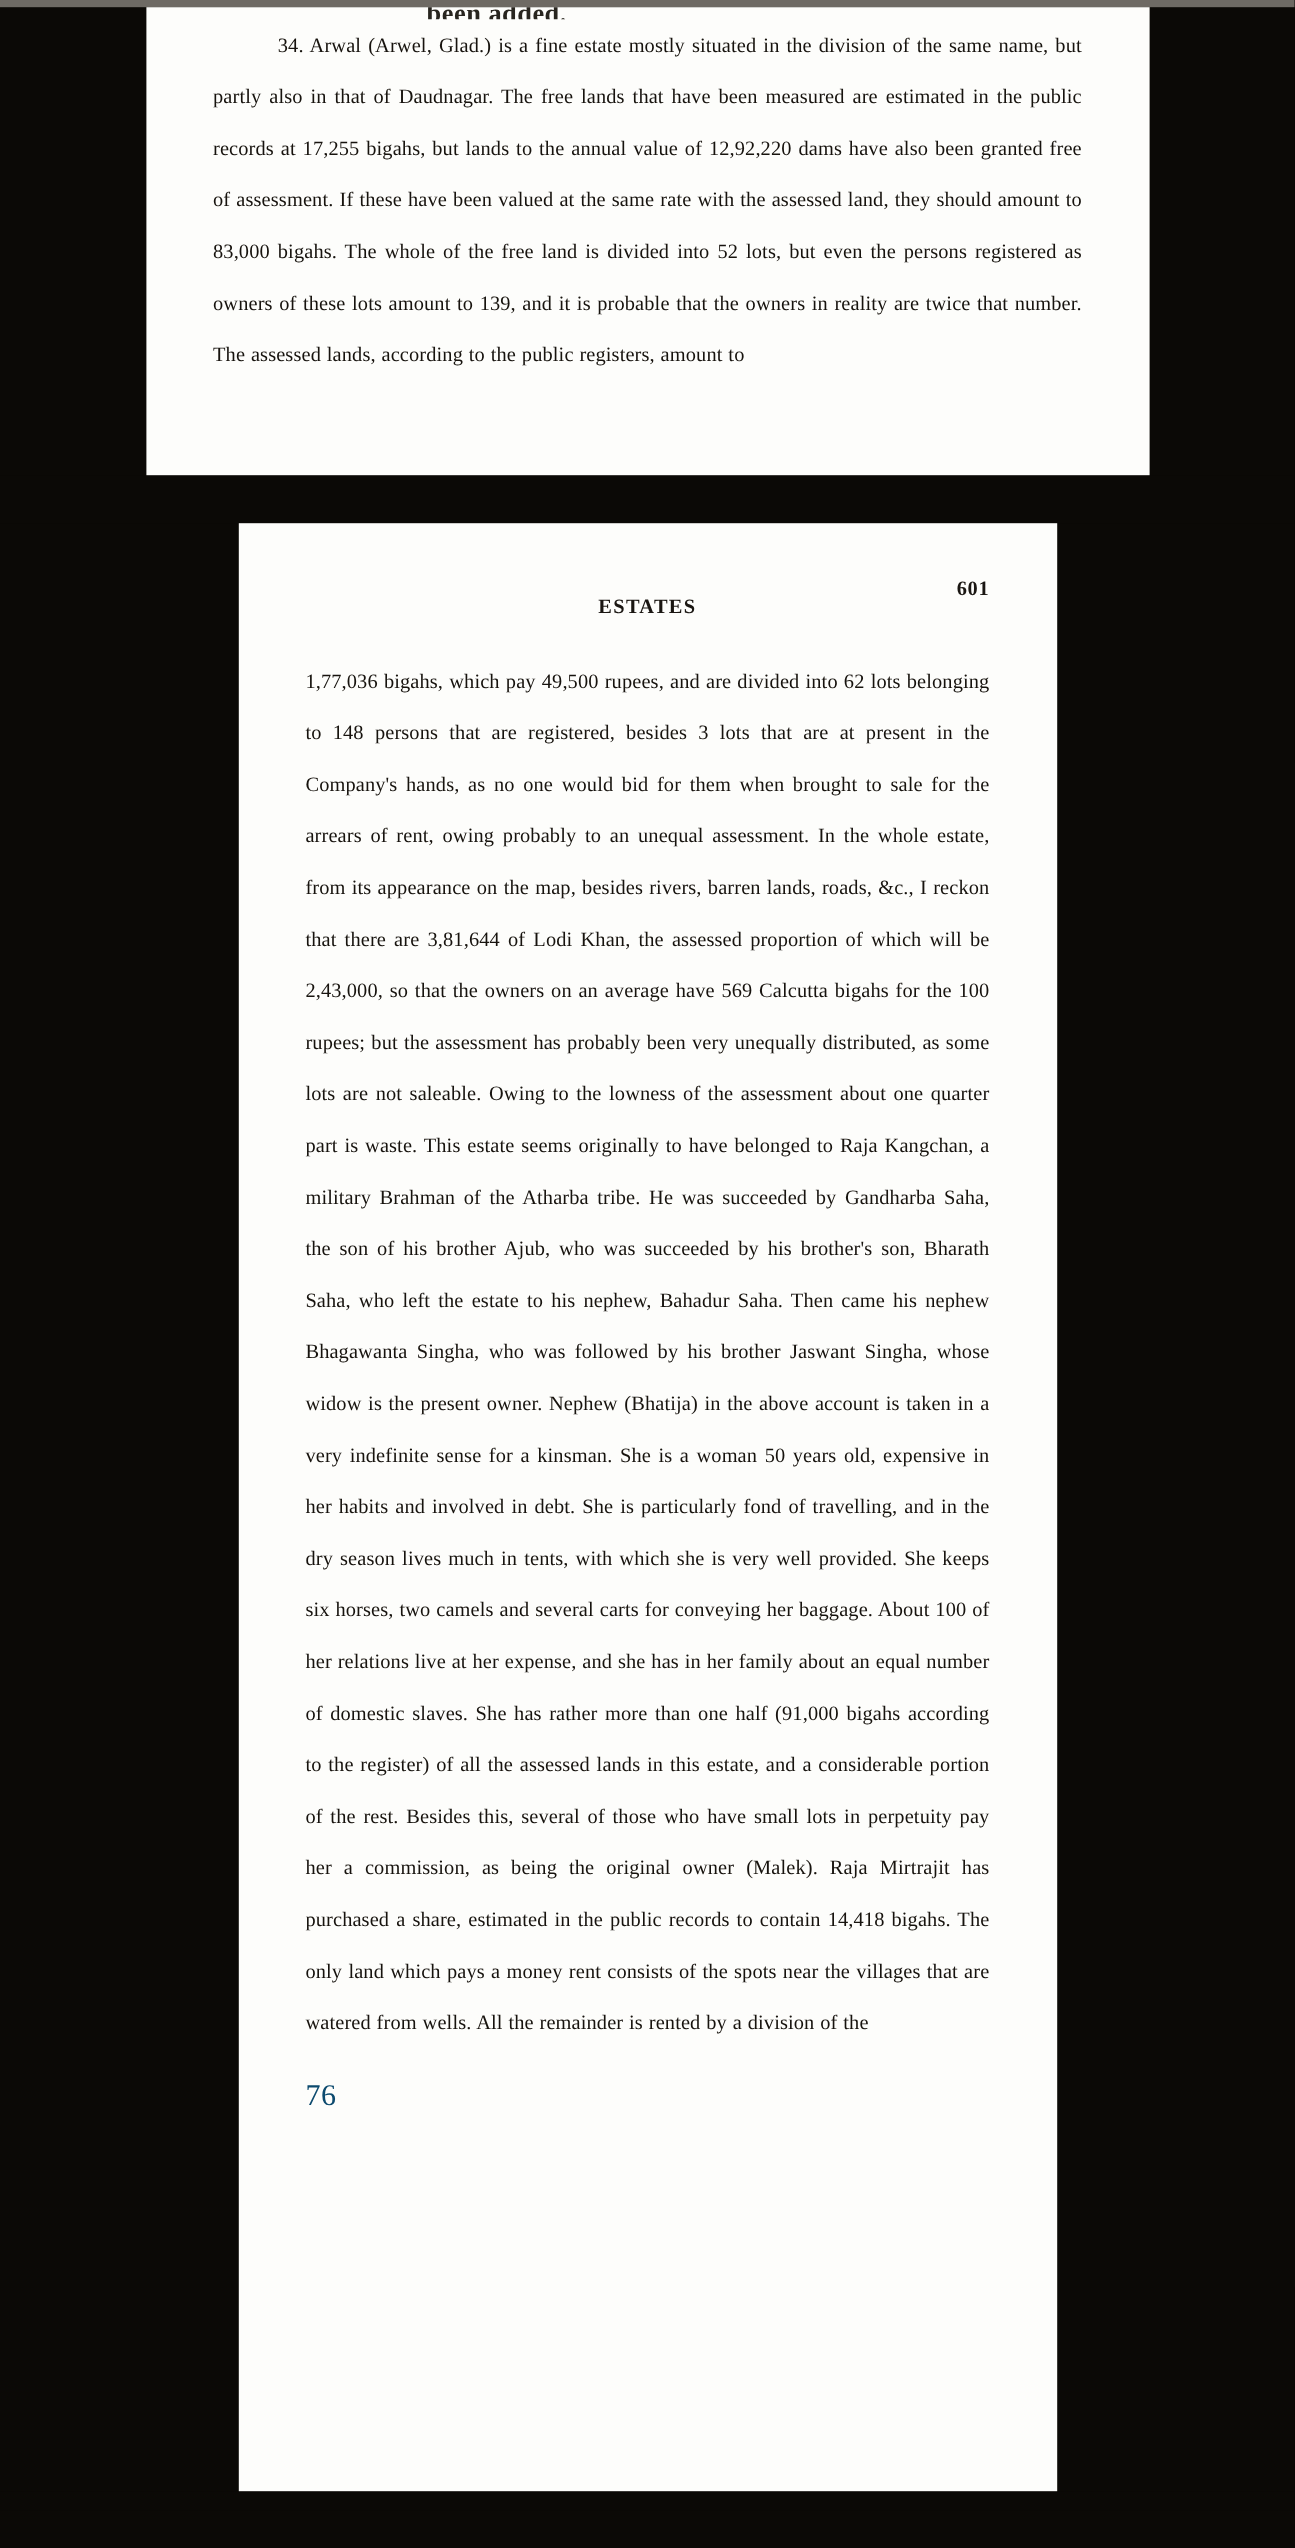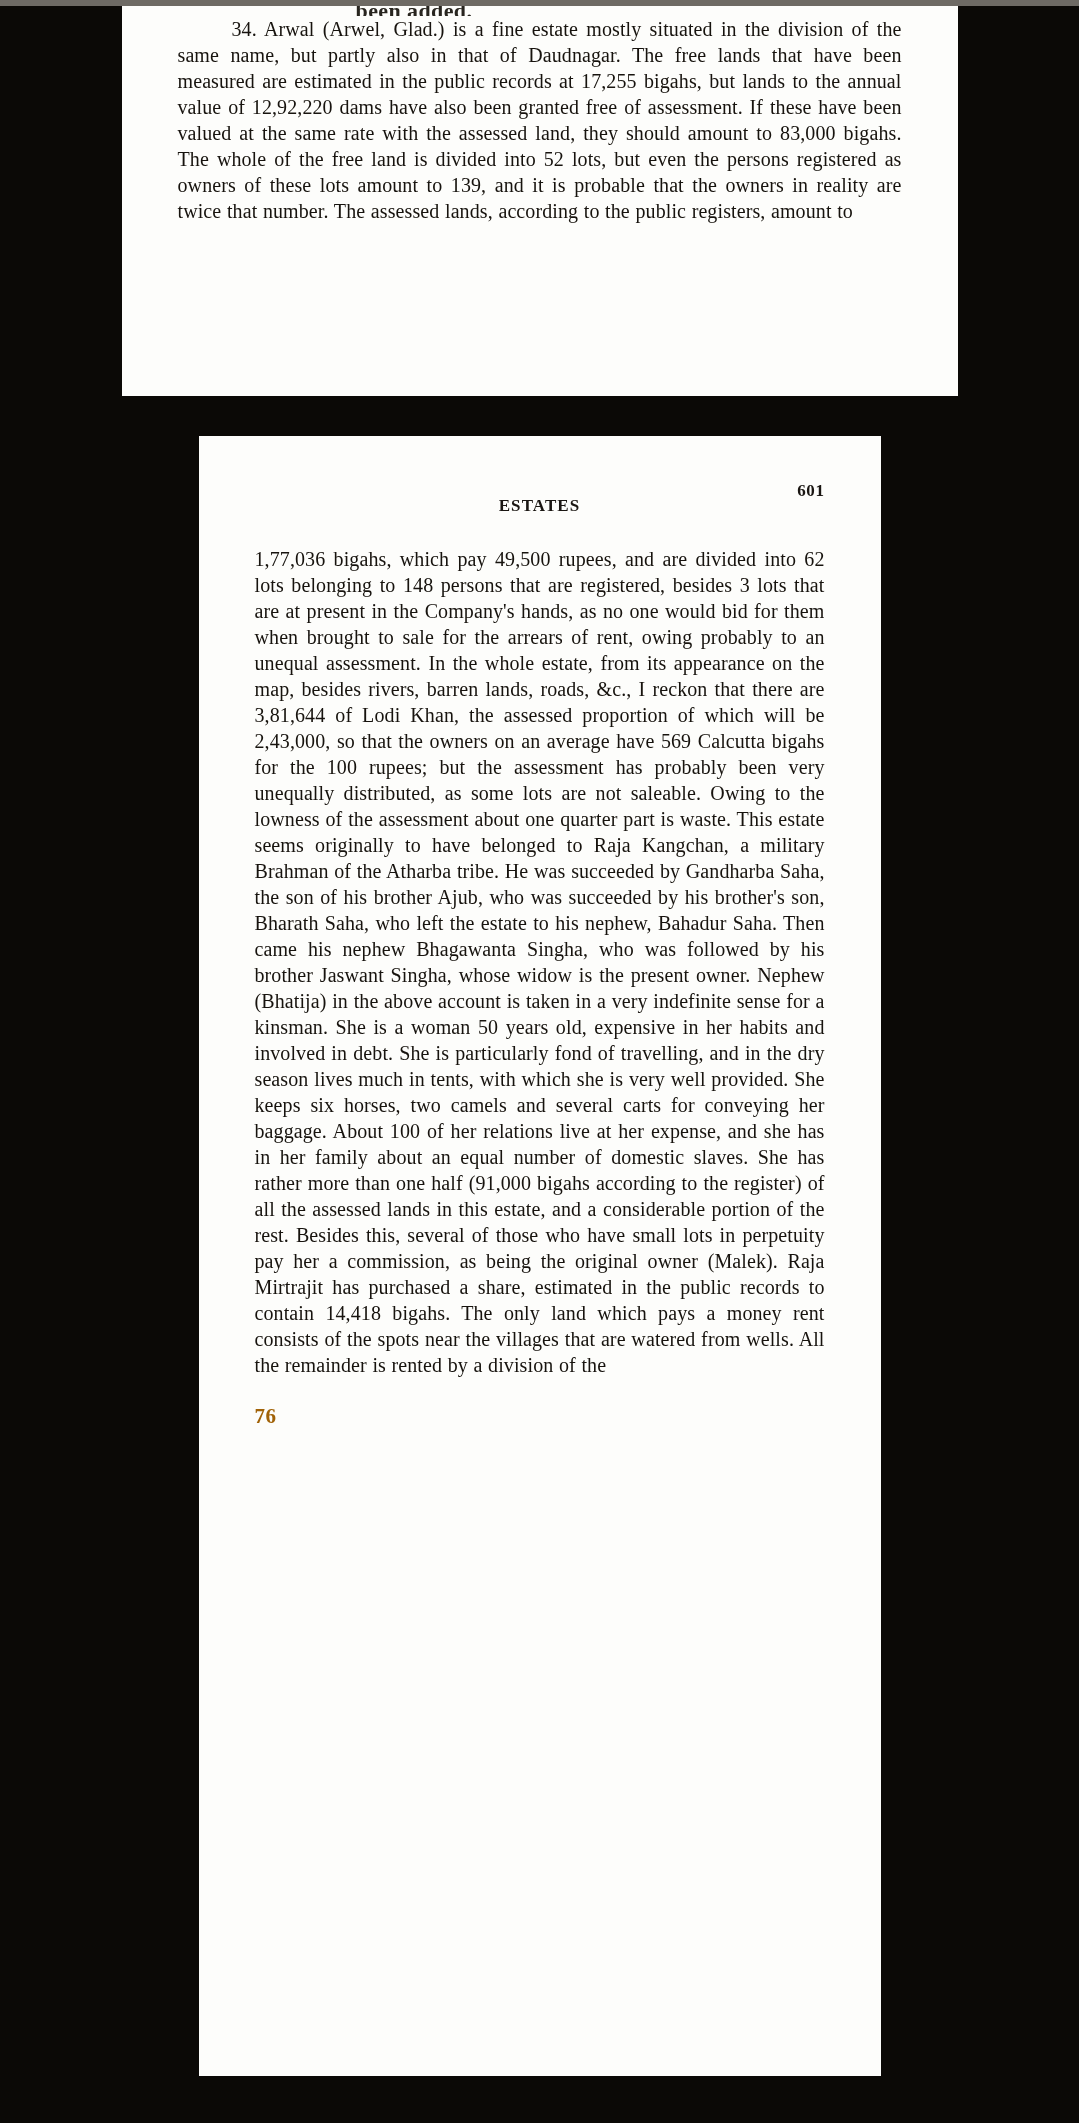--- a/index.html
+++ b/index.html
@@ -79,36 +79,36 @@
     right: 0;
     bottom: 15px;
     font-weight: 700;
     font-size: 17px;
     letter-spacing: .6px;
     color: #1a1612;
   }
   p.body {
     margin: 0;
     color: #17130e;
-    font-size: 20px;
-    line-height: 26px;
+    font-size: 17px;
+    line-height: 43px;
     text-align: justify;
     text-justify: inter-word;
     letter-spacing: .1px;
     word-spacing: .5px;
     font-family: "Liberation Serif", serif;
   }
   p.body.indent {
     text-indent: 54px;
   }
   .sig {
     margin-top: 26px;
-    font-weight: 700;
-    font-size: 21px;
-    color: #a16207;
+    font-weight: 400;
+    font-size: 25px;
+    color: #0c4a6e;
     letter-spacing: .5px;
   }
   .bottom-strip {
     height: 16px;
     background: #0b0906;
   }
 </style>
 </head>
 <body>
 

